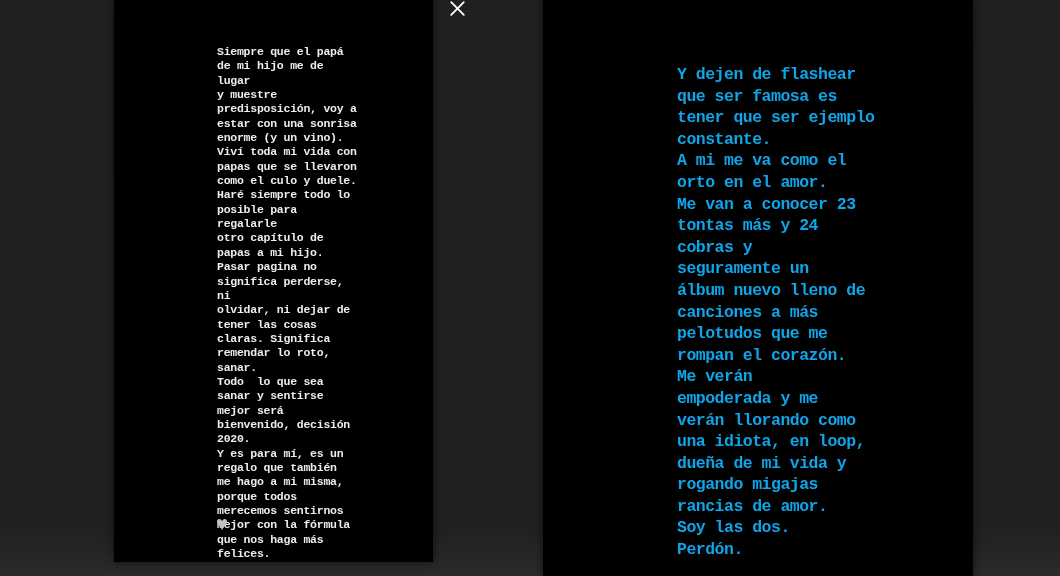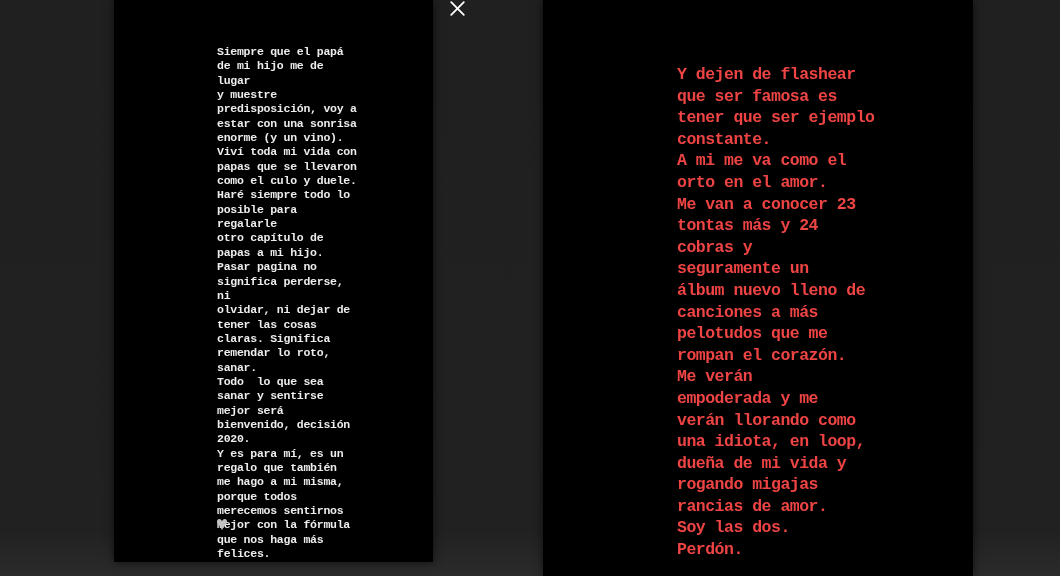--- a/index.html
+++ b/index.html
@@ -41,21 +41,21 @@
     letter-spacing: -0.25px;
     color: #ededed;
   }
   .story-text-right {
     left: 134px;
     top: 64px;
     width: 230px;
     font-size: 16.5px;
     line-height: 21.6px;
     letter-spacing: -0.5px;
-    color: #ef4444;
+    color: #0ea5e9;
   }
   .heart {
     position: absolute;
     left: 102px;
     top: 513px;
     font-size: 20px;
     line-height: 24px;
     color: #c2c2c2;
   }
   .close-btn {

